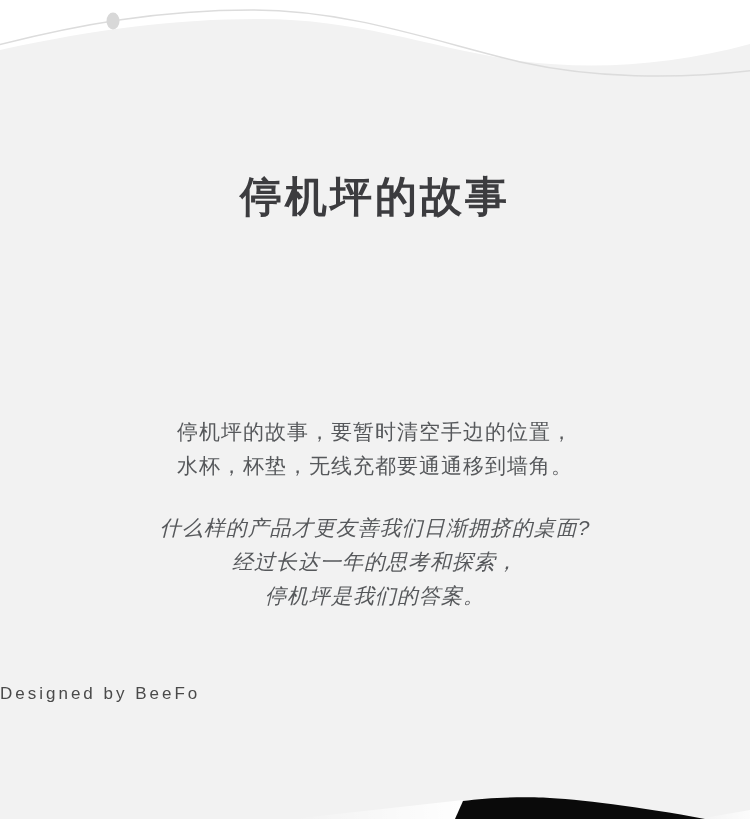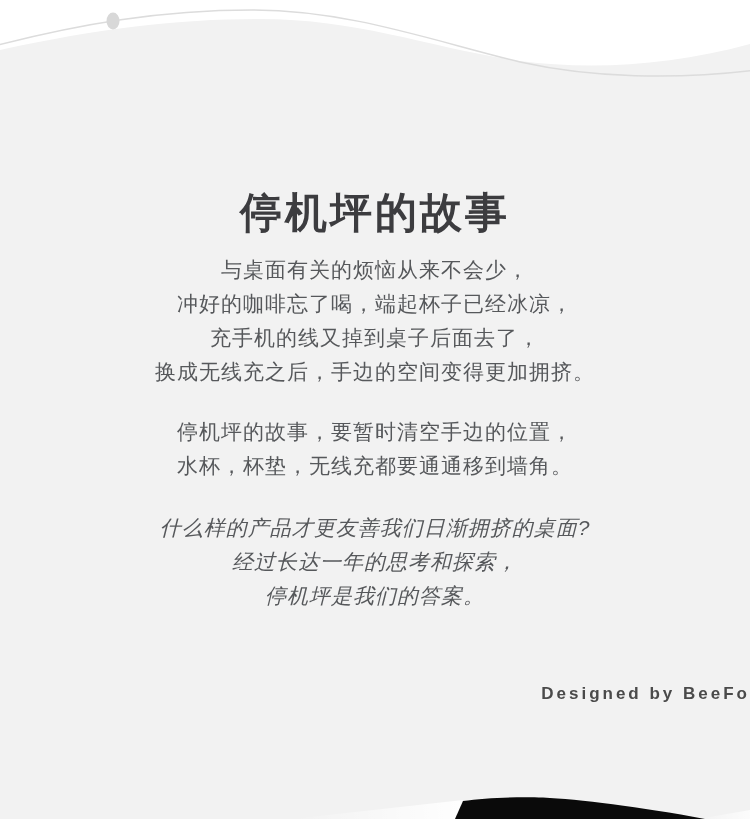--- a/index.html
+++ b/index.html
@@ -14,21 +14,21 @@
   }
   .hero-wave {
     position: absolute;
     top: 0; left: 0;
     width: 750px; height: 100px;
   }
   .hero-wave svg { display: block; }
   .page-title {
     position: absolute;
     top: 176px; left: 0; right: 0;
-    margin: 16px;
+    margin: 0;
     text-align: center;
     font-size: 42px;
     line-height: 42px;
     font-weight: 700;
     letter-spacing: 3px;
     color: #3c3c3f;
   }
   .story-para {
     position: absolute;
     left: 0; right: 0;
@@ -40,26 +40,25 @@
     letter-spacing: 1px;
     color: #56585b;
     white-space: pre-line;
   }
   .para-1 { top: 253px; }
   .para-2 { top: 415px; }
   .para-3 { top: 511px; font-style: italic; }
   .designer-credit {
     position: absolute;
     top: 683px; left: 0; right: 0;
-    text-align: right;
+    text-align: left;
     font-size: 17px;
     line-height: 22px;
     letter-spacing: 3px;
     color: #4a4a4a;
-    font-weight: bold;
   }
   .bottom-art {
     position: absolute;
     left: 0; bottom: 0;
     width: 750px; height: 40px;
   }
   .bottom-art svg { display: block; }
 </style>
 </head>
 <body>
@@ -72,24 +71,20 @@
       <path d="M0,0 H750 V44 C670,66 590,70 520,61 C430,48 360,19 260,19 C180,19 100,28 0,50 Z" fill="#ffffff"></path>
 
       <path d="M-6,46 C80,24 160,10 252,10 C348,10 430,40 520,62 C592,78 676,80 756,70" fill="none" stroke="#dcdcdc" stroke-width="1.5"></path>
 
       <ellipse cx="113" cy="21" rx="6.5" ry="8.5" fill="#d8d8d8"></ellipse>
     </svg>
   </div>
 
   <h1 class="page-title">停机坪的故事</h1>
 
-  <p class="story-para para-1">与桌面有关的烦恼从来不会少，
-冲好的咖啡忘了喝，端起杯子已经冰凉，
-充手机的线又掉到桌子后面去了，
-换成无线充之后，手边的空间变得更加拥挤。</p>
   <p class="story-para para-2">停机坪的故事，要暂时清空手边的位置，
 水杯，杯垫，无线充都要通通移到墙角。</p>
   <p class="story-para para-3">什么样的产品才更友善我们日渐拥挤的桌面?
 经过长达一年的思考和探索，
 停机坪是我们的答案。</p>
 
   <div class="designer-credit">Designed by BeeFo</div>
 
   <div class="bottom-art">
     <svg width="750" height="40" viewBox="0 0 750 40" xmlns="http://www.w3.org/2000/svg">

